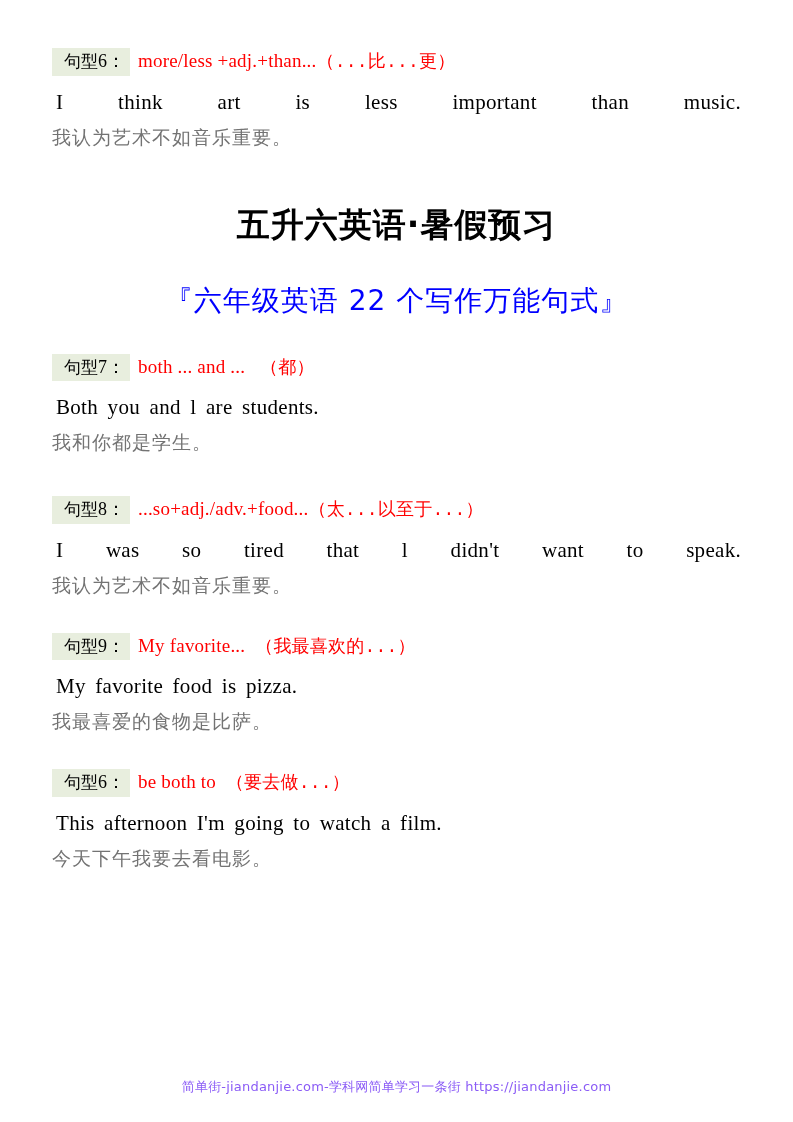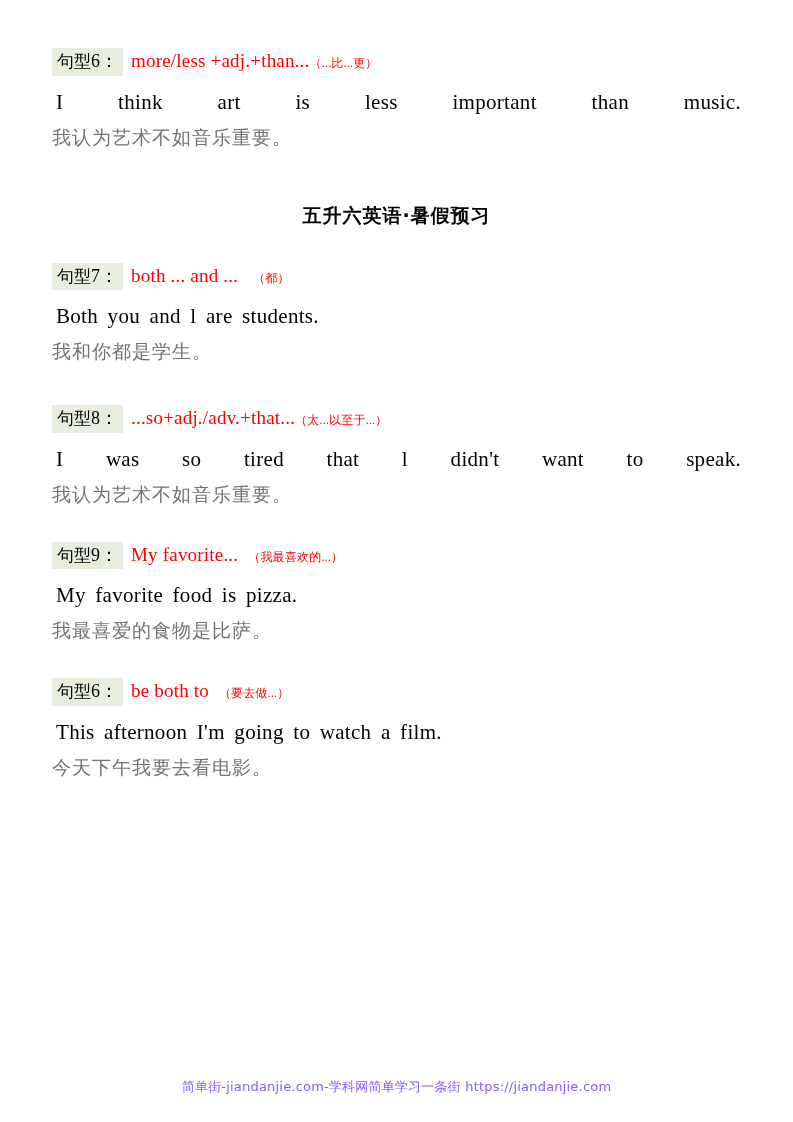--- a/index.html
+++ b/index.html
@@ -23,41 +23,41 @@
   }
 
   
   .pattern-row {
     display: flex;
     align-items: baseline;
     margin: 0;
   }
   .pattern-tag {
     background: #e8eede;
-    padding: 2px 5px 3px 5px;
+    padding: 2px 5px 3px 12px;
     font-family: "DejaVu Sans", sans-serif;
     font-size: 17px;
     color: #000;
     white-space: nowrap;
     line-height: 1.25;
   }
   .pattern-tag .num {
     font-family: "Liberation Serif", serif;
     font-size: 18px;
   }
   .pattern-text {
     color: #ff0000;
     font-size: 19px;
     margin-left: 8px;
     white-space: nowrap;
     letter-spacing: .2px;
   }
   .pattern-text .cn {
-    font-family: Liberation Serif, serif;
-    font-size: 12px;
+    font-family: Liberation Mono, monospace;
+    font-size: 18px;
   }
 
   
   .en-line {
     font-family: "Liberation Serif", serif;
     font-size: 21px;
     color: #000;
     text-align: justify;
     letter-spacing: .3px;
     word-spacing: 4px;
@@ -73,21 +73,21 @@
     font-size: 19px;
     color: #737373;
     margin: 10px 0 0 0;
     letter-spacing: 1px;
   }
 
   
   .title-main {
     text-align: center;
     font-family: "DejaVu Sans", sans-serif;
-    font-size: 19px;
+    font-size: 33px;
     color: #000;
     margin: 52px 0 0 0;
     letter-spacing: 1px;
   }
   .title-sub {
     text-align: center;
     font-family: "DejaVu Sans", sans-serif;
     font-size: 28px;
     color: #0000ff;
     margin: 34px 0 0 0;
@@ -118,35 +118,36 @@
 <div class="page">
 
   <div class="pattern-row">
     <span class="pattern-tag"><span>句型</span><span class="num">6：</span></span>
     <span class="pattern-text"><span>more/less  +adj.+than...</span><span class="cn">（...比...更）</span></span>
   </div>
   <p class="en-line justified">I  think  art  is  less  important  than  music.</p>
   <p class="cn-line">我认为艺术不如音乐重要。</p>
 
   <h1 class="title-main">五升六英语·暑假预习</h1>
+  <h2 class="title-sub">『六年级英语 22 个写作万能句式』</h2>
 
   <div class="gap-md"></div>
 
   <div class="pattern-row">
     <span class="pattern-tag"><span>句型</span><span class="num">7：</span></span>
     <span class="pattern-text"><span>both  ...  and  ...</span>&nbsp;&nbsp;&nbsp;<span class="cn">（都）</span></span>
   </div>
   <p class="en-line">Both  you  and  l  are  students.</p>
   <p class="cn-line">我和你都是学生。</p>
 
   <div class="gap-lg"></div>
 
   <div class="pattern-row">
     <span class="pattern-tag"><span>句型</span><span class="num">8：</span></span>
-    <span class="pattern-text"><span>...so+adj./adv.+that...</span><span class="cn">（太...以至于...）</span></span>
+    <span class="pattern-text"><span>...so+adj./adv.+food...</span><span class="cn">（太...以至于...）</span></span>
   </div>
   <p class="en-line justified">I  was  so  tired  that  l  didn't  want  to  speak.</p>
   <p class="cn-line">我认为艺术不如音乐重要。</p>
 
   <div class="gap-md"></div>
 
   <div class="pattern-row">
     <span class="pattern-tag"><span>句型</span><span class="num">9：</span></span>
     <span class="pattern-text"><span>My  favorite...</span>&nbsp;&nbsp;<span class="cn">（我最喜欢的...）</span></span>
   </div>

